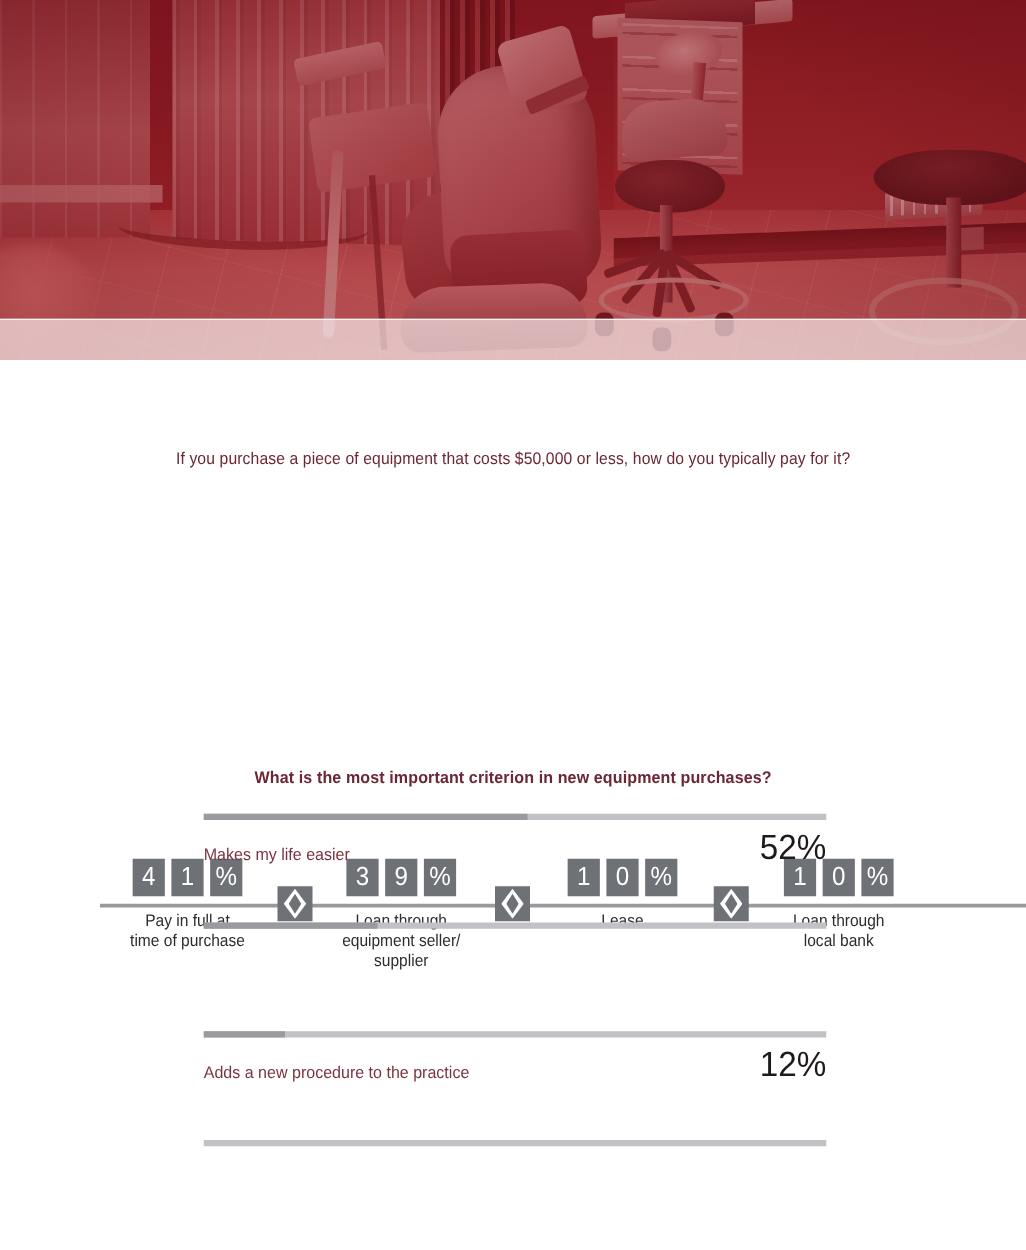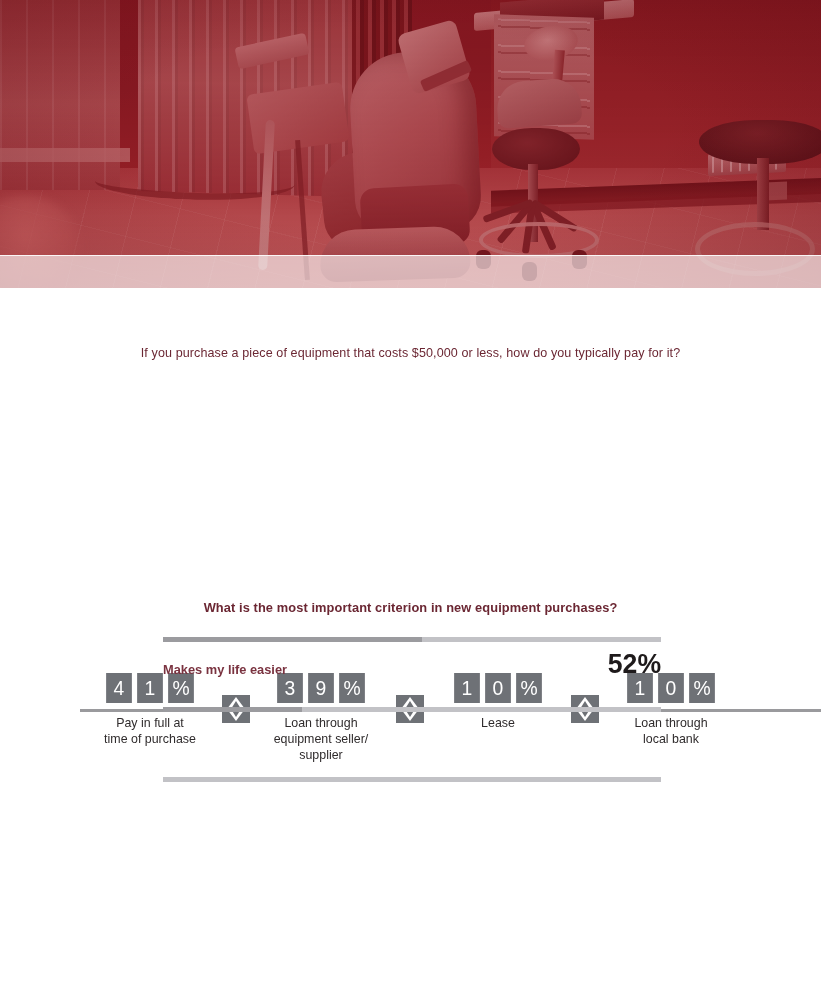--- a/index.html
+++ b/index.html
@@ -253,21 +253,21 @@
   .hero-band{
     position:absolute;left:0;right:0;top:255px;height:33px;
     background:rgba(255,255,255,.62);
   }
   .hero-band-line{
     position:absolute;left:0;right:0;top:255px;height:1px;
     background:rgba(255,255,255,.85);
   }
 
   
-  .sec1{position:relative;height:250px;}
+  .sec1{position:relative;height:250px;margin-top:14px;}
   .q1{
     position:absolute;top:57px;left:0;right:0;text-align:center;
     font-family:"Liberation Sans Narrow","Liberation Sans",sans-serif;
     font-size:13.5px;color:#6b2733;letter-spacing:.1px;
     transform:scaleX(.93);transform-origin:center;
   }
   .axis{
     position:absolute;top:421px;left:80px;width:742px;height:3px;
     background:#9a9a9d;
   }
@@ -309,21 +309,21 @@
 
   
   .sec2{position:relative;margin-top:62px;}
   .q2{
     text-align:center;
     font-family:"Liberation Sans Narrow","Liberation Sans",sans-serif;
     font-size:13.5px;color:#6b2733;font-weight:bold;letter-spacing:.1px;
     transform:scaleX(.95);
   }
   .bars{margin-top:22px;padding:0 160px 0 163px;}
-  .bar-row{height:70px;position:relative;font-weight:bold;}
+  .bar-row{height:87px;position:relative;}
   .track{
     position:relative;height:5px;background:#c2c2c6;width:100%;
   }
   .fill{
     position:absolute;left:0;top:0;height:5px;background:#9b9b9f;
   }
   .bar-body{
     display:flex;align-items:flex-end;justify-content:space-between;
     margin-top:9px;
   }
@@ -464,17 +464,26 @@
           <div class="bar-val">52%</div>
         </div>
       </div>
       <div class="bar-row">
         <div class="track">
           <div class="fill" style="width: 28%;"></div>
         </div>
       </div>
       <div class="bar-row">
         <div class="track">
+          <div class="fill" style="width: 13%;"></div>
+        </div>
+        <div class="bar-body">
+          <div class="bar-label">Adds a new procedure to the practice</div>
+          <div class="bar-val">12%</div>
+        </div>
+      </div>
+      <div class="bar-row">
+        <div class="track">
           <div class="fill" style="width: 0%;"></div>
         </div>
       </div>
     </div>
 </div>
 
 </body></html>

